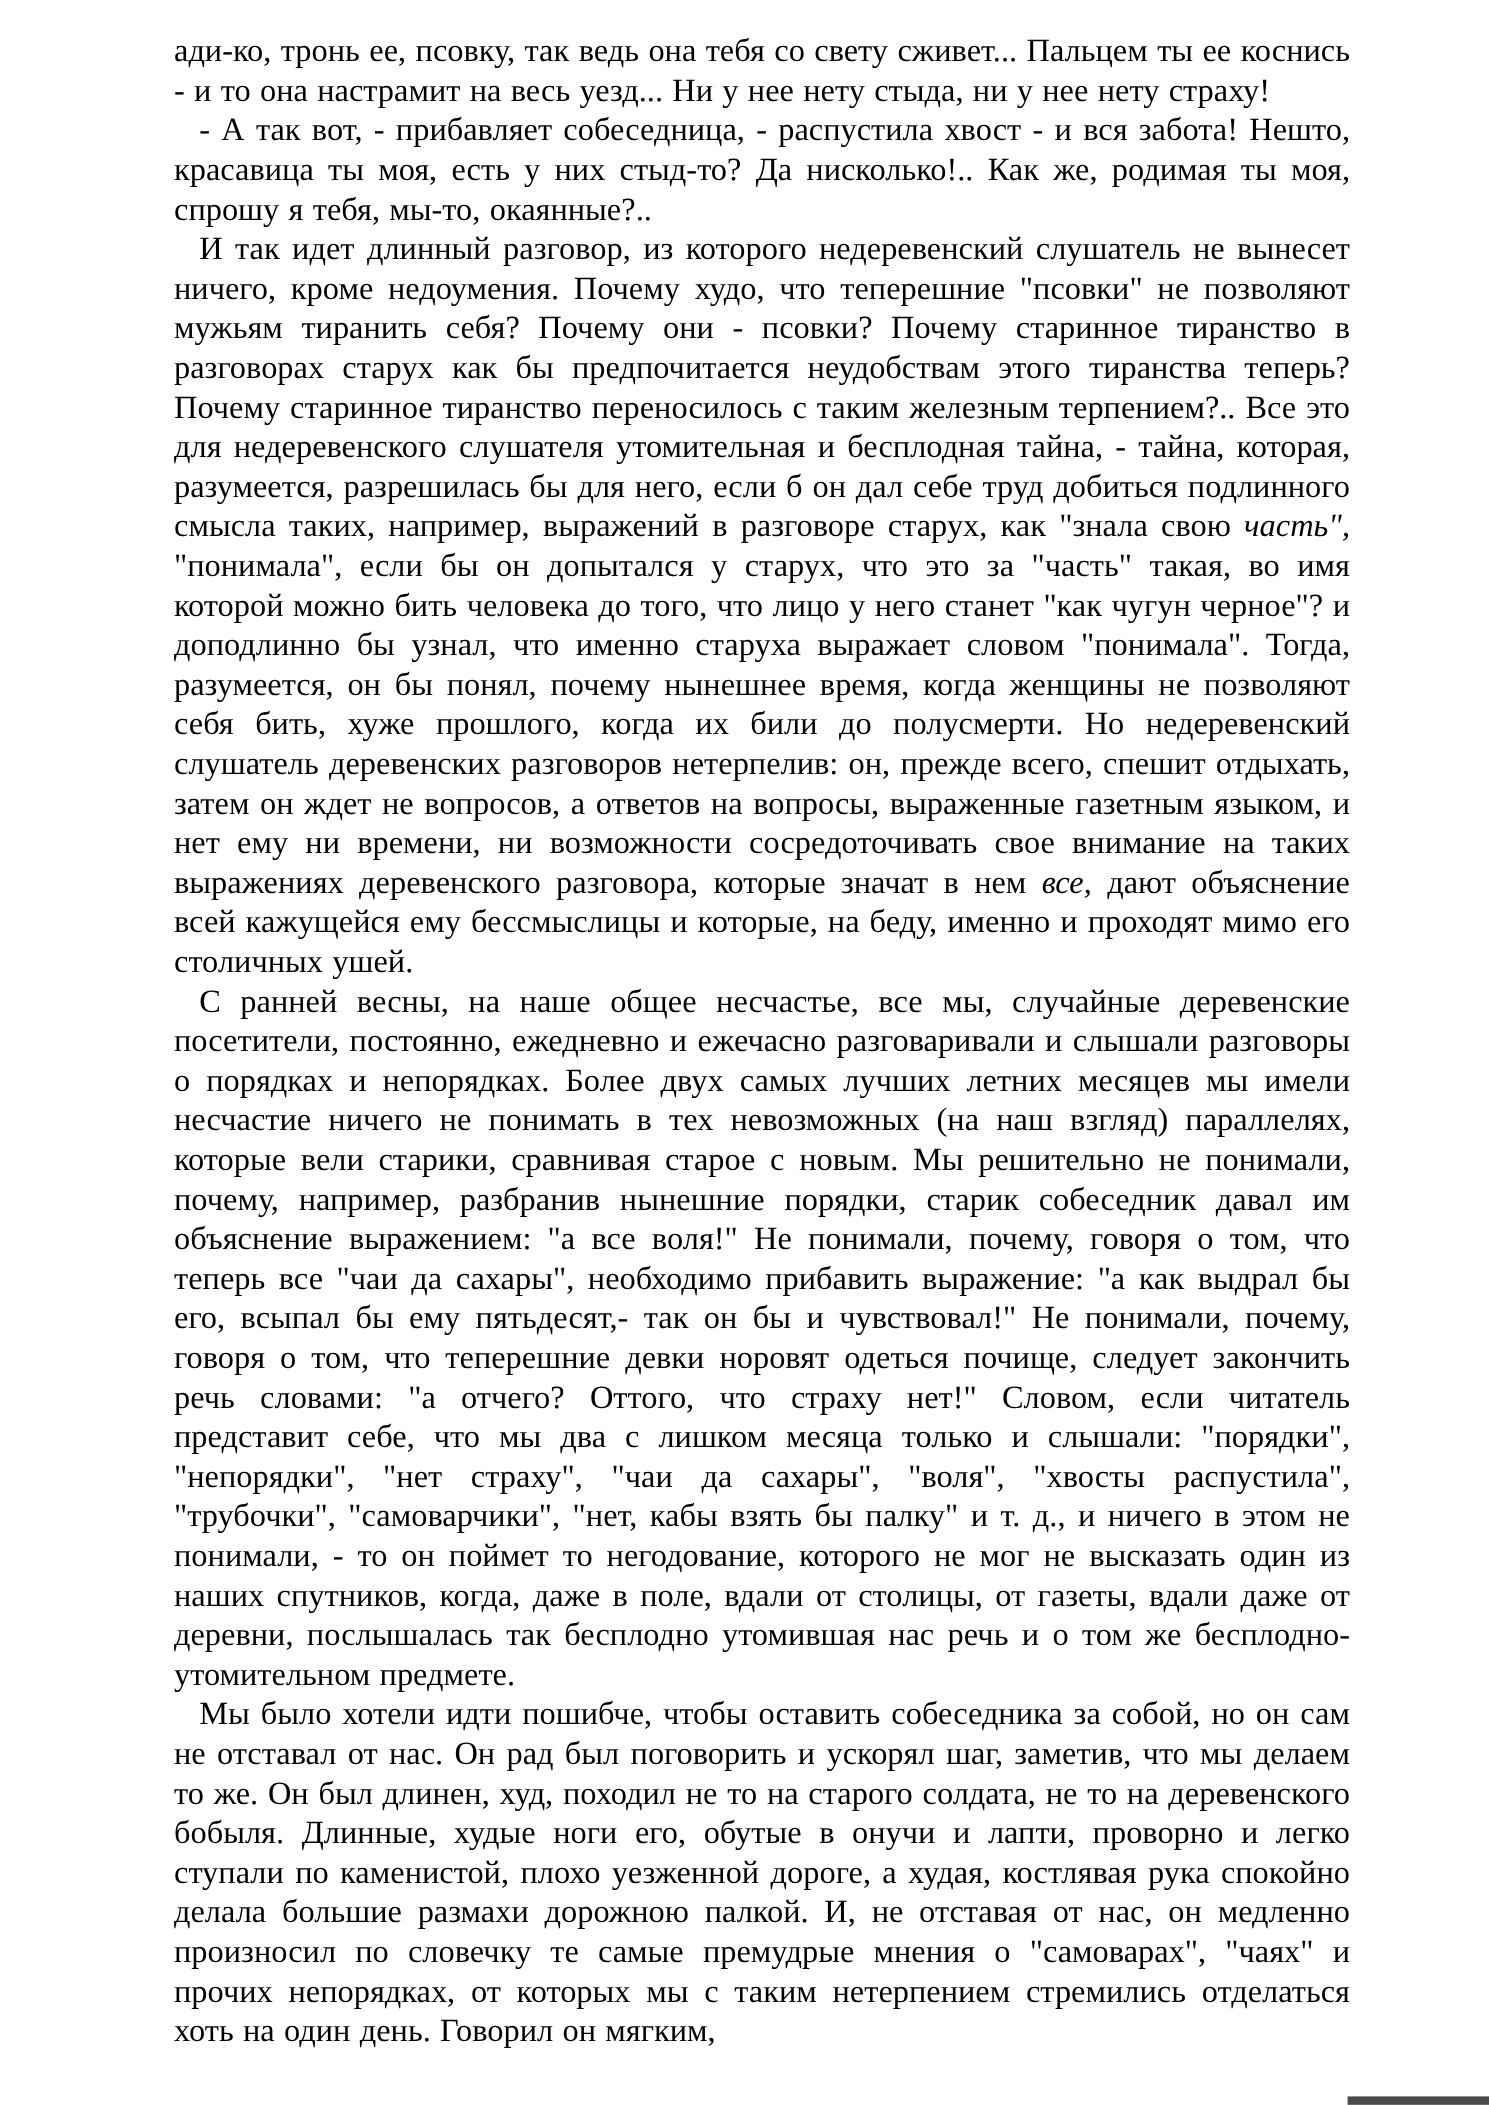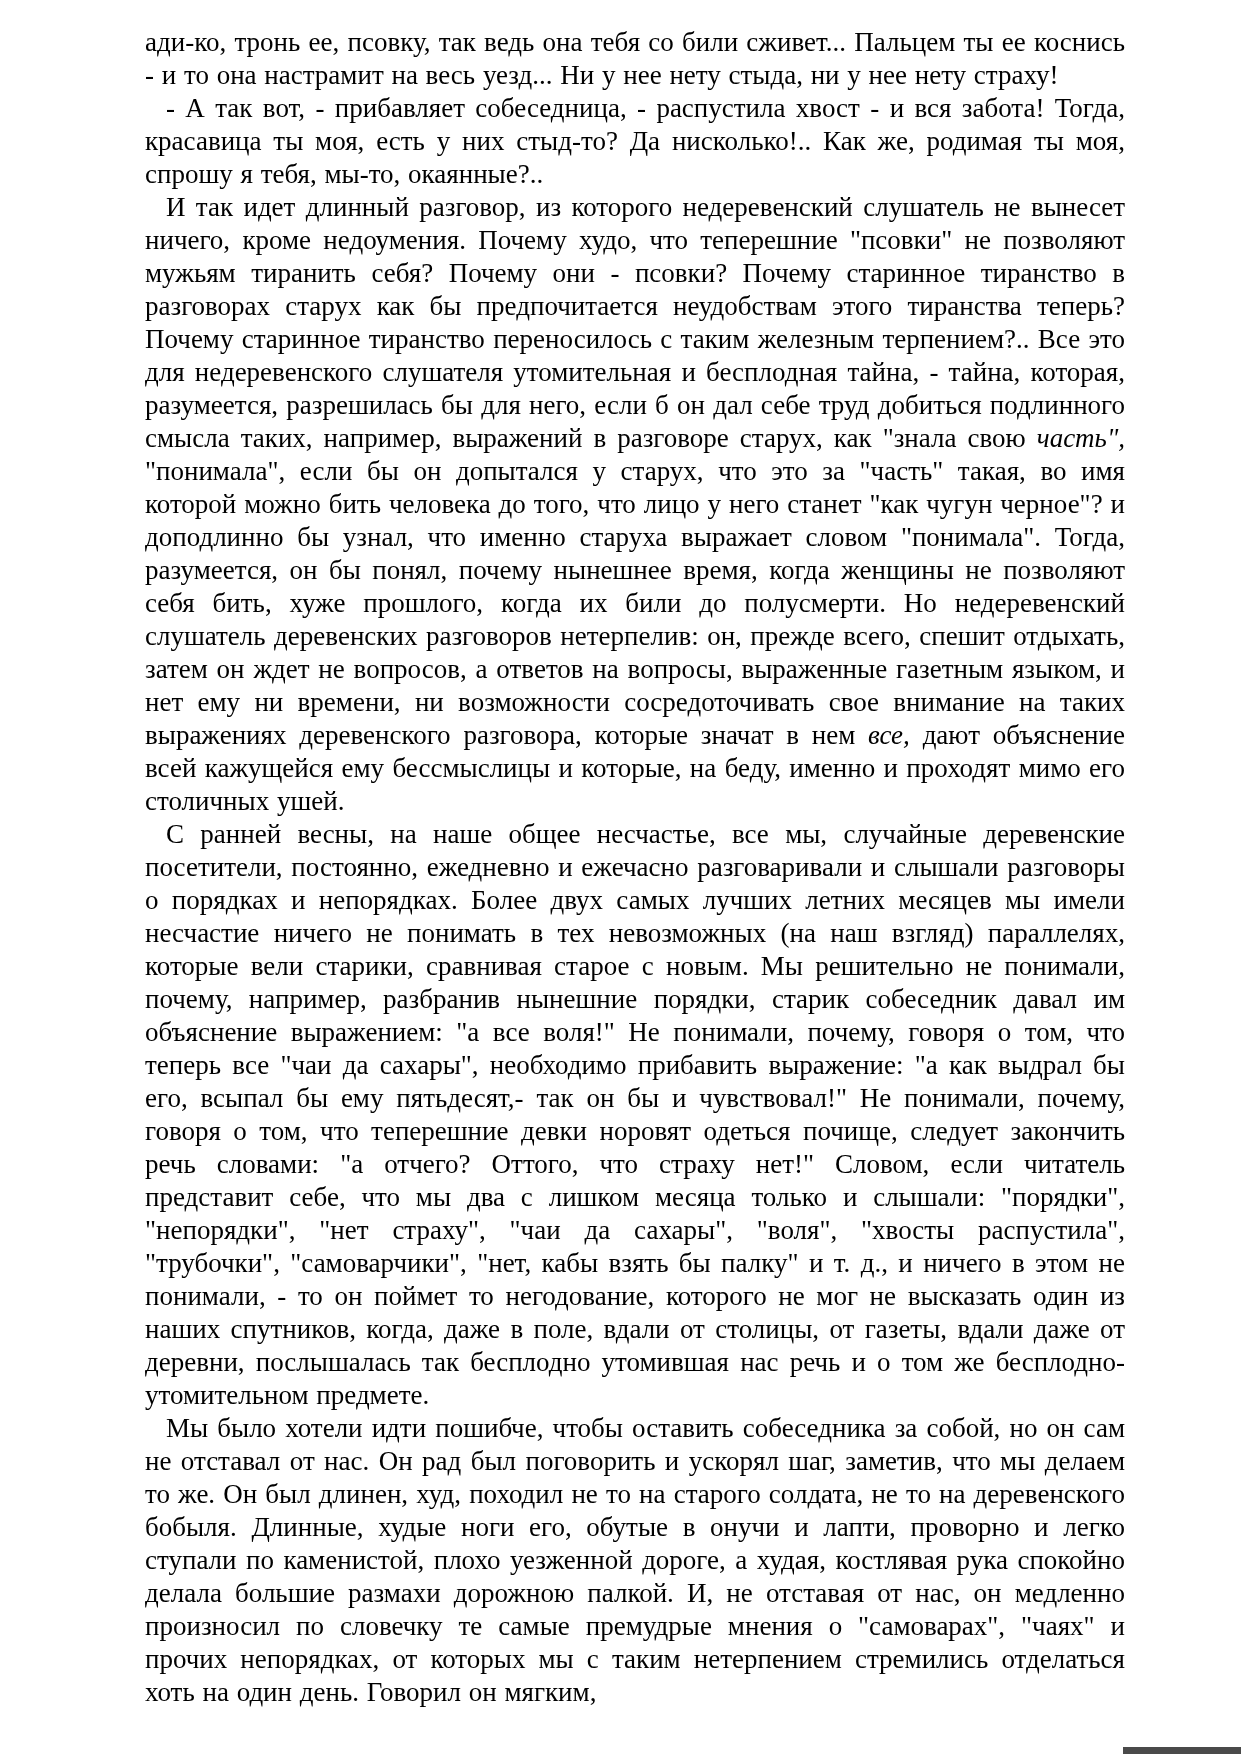--- a/index.html
+++ b/index.html
@@ -42,20 +42,20 @@
     bottom: 0;
     width: 118px;
     height: 7px;
     background: #4a4a4a;
   }
 </style>
 </head>
 <body>
 
 <div class="page" id="text-body">
-    <p><span>ади-ко, тронь ее, псовку, так ведь она тебя со били сживет... Пальцем ты ее коснись - и то она настрамит на весь уезд... Ни у нее нету стыда, ни у нее нету страху!</span></p>
-    <p class="indented"><span>- А так вот, - прибавляет собеседница, - распустила хвост - и вся забота! Тогда, красавица ты моя, есть у них стыд-то? Да нисколько!.. Как же, родимая ты моя, спрошу я тебя, мы-то, окаянные?..</span></p>
+    <p><span>ади-ко, тронь ее, псовку, так ведь она тебя со свету сживет... Пальцем ты ее коснись - и то она настрамит на весь уезд... Ни у нее нету стыда, ни у нее нету страху!</span></p>
+    <p class="indented"><span>- А так вот, - прибавляет собеседница, - распустила хвост - и вся забота! Нешто, красавица ты моя, есть у них стыд-то? Да нисколько!.. Как же, родимая ты моя, спрошу я тебя, мы-то, окаянные?..</span></p>
     <p class="indented"><span>И так идет длинный разговор, из которого недеревенский слушатель не вынесет ничего, кроме недоумения. Почему худо, что теперешние "псовки" не позволяют мужьям тиранить себя? Почему они - псовки? Почему старинное тиранство в разговорах старух как бы предпочитается неудобствам этого тиранства теперь? Почему старинное тиранство переносилось с таким железным терпением?.. Все это для недеревенского слушателя утомительная и бесплодная тайна, - тайна, которая, разумеется, разрешилась бы для него, если б он дал себе труд добиться подлинного смысла таких, например, выражений в разговоре старух, как "знала свою </span><span class="it">часть",</span><span> "понимала", если бы он допытался у старух, что это за "часть" такая, во имя которой можно бить человека до того, что лицо у него станет "как чугун черное"? и доподлинно бы узнал, что именно старуха выражает словом "понимала". Тогда, разумеется, он бы понял, почему нынешнее время, когда женщины не позволяют себя бить, хуже прошлого, когда их били до полусмерти. Но недеревенский слушатель деревенских разговоров нетерпелив: он, прежде всего, спешит отдыхать, затем он ждет не вопросов, а ответов на вопросы, выраженные газетным языком, и нет ему ни времени, ни возможности сосредоточивать свое внимание на таких выражениях деревенского разговора, которые значат в нем </span><span class="it">все,</span><span> дают объяснение всей кажущейся ему бессмыслицы и которые, на беду, именно и проходят мимо его столичных ушей.</span></p>
     <p class="indented"><span>С ранней весны, на наше общее несчастье, все мы, случайные деревенские посетители, постоянно, ежедневно и ежечасно разговаривали и слышали разговоры о порядках и непорядках. Более двух самых лучших летних месяцев мы имели несчастие ничего не понимать в тех невозможных (на наш взгляд) параллелях, которые вели старики, сравнивая старое с новым. Мы решительно не понимали, почему, например, разбранив нынешние порядки, старик собеседник давал им объяснение выражением: "а все воля!" Не понимали, почему, говоря о том, что теперь все "чаи да сахары", необходимо прибавить выражение: "а как выдрал бы его, всыпал бы ему пятьдесят,- так он бы и чувствовал!" Не понимали, почему, говоря о том, что теперешние девки норовят одеться почище, следует закончить речь словами: "а отчего? Оттого, что страху нет!" Словом, если читатель представит себе, что мы два с лишком месяца только и слышали: "порядки", "непорядки", "нет страху", "чаи да сахары", "воля", "хвосты распустила", "трубочки", "самоварчики", "нет, кабы взять бы палку" и т. д., и ничего в этом не понимали, - то он поймет то негодование, которого не мог не высказать один из наших спутников, когда, даже в поле, вдали от столицы, от газеты, вдали даже от деревни, послышалась так бесплодно утомившая нас речь и о том же бесплодно-утомительном предмете.</span></p>
     <p class="indented"><span>Мы было хотели идти пошибче, чтобы оставить собеседника за собой, но он сам не отставал от нас. Он рад был поговорить и ускорял шаг, заметив, что мы делаем то же. Он был длинен, худ, походил не то на старого солдата, не то на деревенского бобыля. Длинные, худые ноги его, обутые в онучи и лапти, проворно и легко ступали по каменистой, плохо уезженной дороге, а худая, костлявая рука спокойно делала большие размахи дорожною палкой. И, не отставая от нас, он медленно произносил по словечку те самые премудрые мнения о "самоварах", "чаях" и прочих непорядках, от которых мы с таким нетерпением стремились отделаться хоть на один день. Говорил он мягким,</span></p>
   </div>
 
 <div class="edge-artifact"></div>
 
 </body></html>

